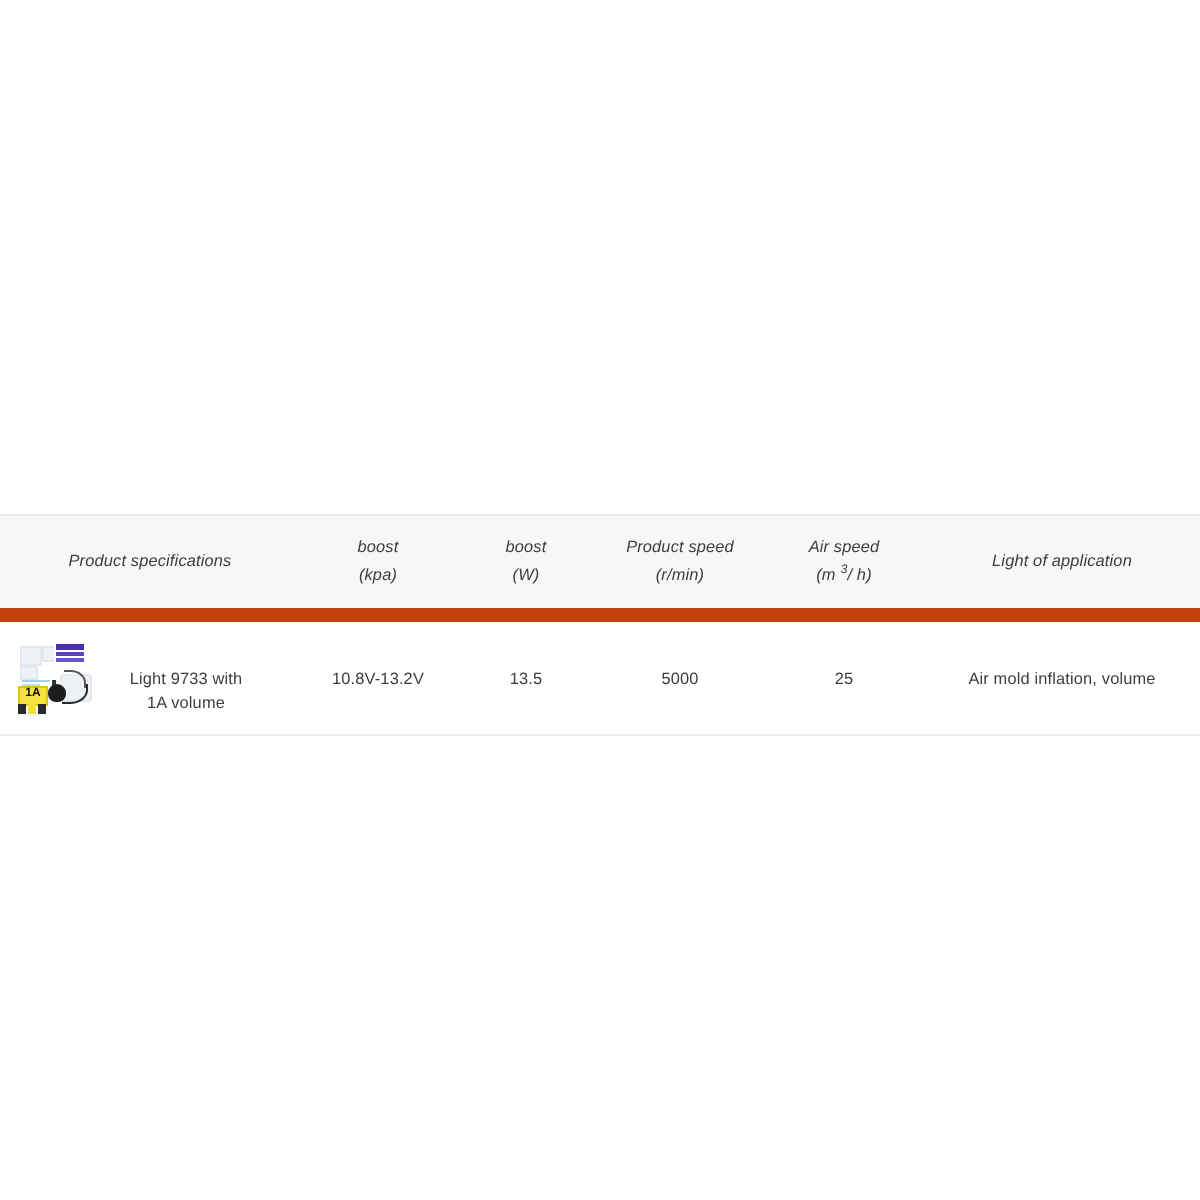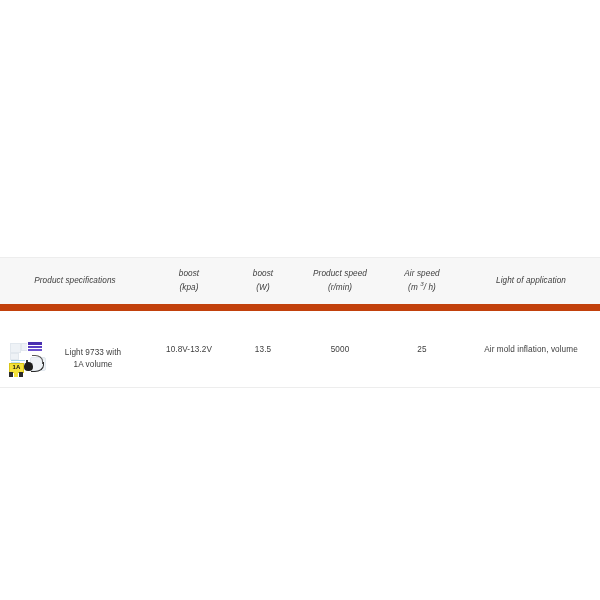--- a/index.html
+++ b/index.html
@@ -86,25 +86,24 @@
 
   .sup3 {
     font-size: 6.2px;
     vertical-align: super;
     line-height: 0;
   }
 
   
   .product-cell {
     display: flex;
-    align-items: center;
+    align-items: flex-end;
     justify-content: flex-start;
     gap: 6px;
     padding-left: 6px;
-    margin-top: 20px;
   }
   .product-name {
     font-size: 8.2px;
     line-height: 1.5;
     color: #3d3d3d;
     text-align: center;
     flex: 1 1 auto;
     padding-right: 14px;
   }
   .product-name .nm-l2 { display: block; }

